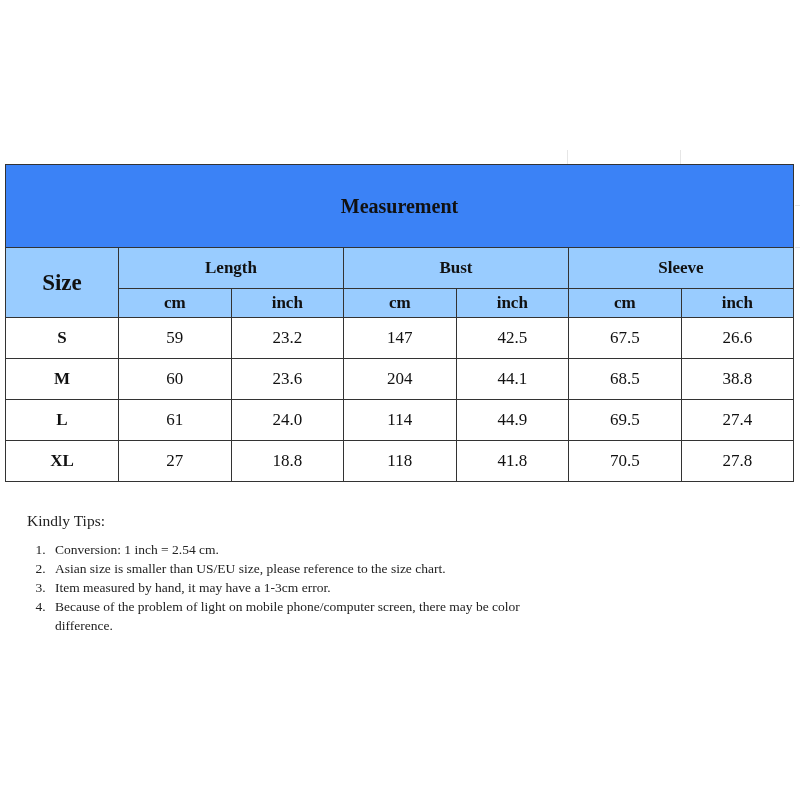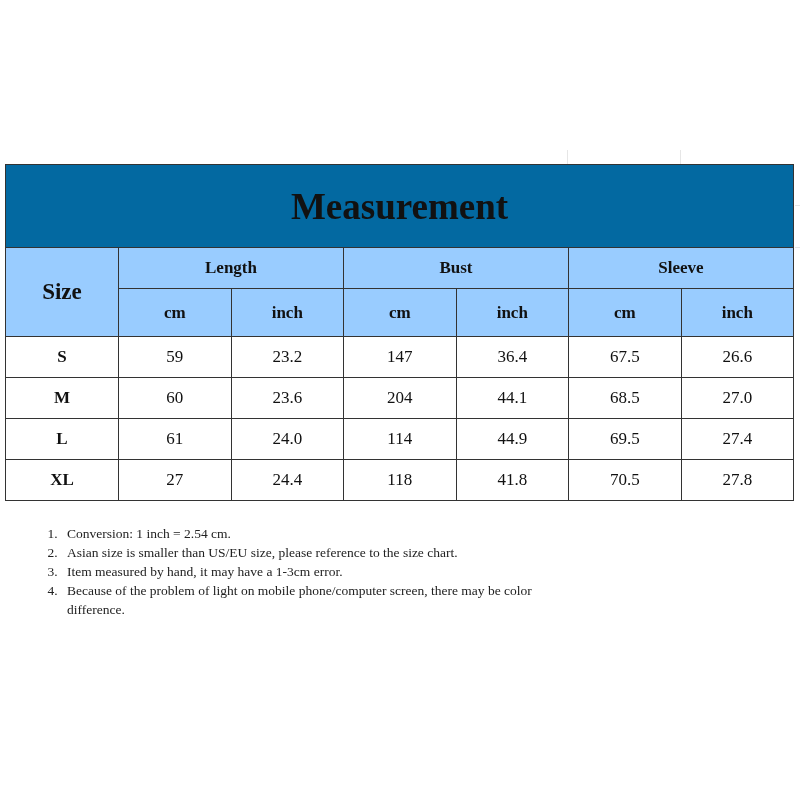--- a/index.html
+++ b/index.html
@@ -6,30 +6,30 @@
   body { width: 800px; height: 800px; position: relative; overflow: hidden;
          font-family: "Liberation Serif", serif; color: #111; }
   .faint-grid { position: absolute; background: #e6e6e6; }
   table.size-chart {
     position: absolute; left: 5px; top: 164px; width: 789px;
     border-collapse: collapse; table-layout: fixed;
   }
   table.size-chart td, table.size-chart th {
     border: 1.5px solid #333; text-align: center; padding: 0;
   }
-  .title-cell { height: 82px; font-size: 37px; font-weight: bold; background: #0369a1; }
+  .title-cell { height: 82px; font-size: 20px; font-weight: bold; background: #3b82f6; }
   .hdr { background: #99ccff; font-weight: bold; font-size: 17px; }
   .hdr1 { height: 41px; }
-  .hdr2 { height: 48px; }
+  .hdr2 { height: 29px; }
   .size-hdr { font-size: 23px; }
   .data-row td { height: 40px; font-size: 17px; background: #fff; }
   .data-row td.size { font-weight: bold; font-size: 17px; }
   .tips { position: absolute; left: 27px; top: 512px; width: 540px; font-size: 13.5px; color: #222; }
   .tips-title { font-size: 15.5px; margin-bottom: 10px; }
-  .tips ol { margin: 12px; padding-left: 22px; }
+  .tips ol { margin: 0; padding-left: 22px; }
   .tips li { line-height: 19px; padding-left: 6px; }
 </style>
 </head>
 <body>
 
 <div class="faint-grid" style="left:567px;top:150px;width:1px;height:14px;"></div>
 <div class="faint-grid" style="left:680px;top:150px;width:1px;height:14px;"></div>
 <div class="faint-grid" style="left:795px;top:205px;width:5px;height:1px;"></div>
 <div class="faint-grid" style="left:795px;top:247px;width:5px;height:1px;"></div>
 
@@ -59,54 +59,55 @@
     <td class="hdr">cm</td>
     <td class="hdr">inch</td>
     <td class="hdr">cm</td>
     <td class="hdr">inch</td>
   </tr>
   <tr class="data-row">
     <td class="size">S</td>
     <td>59</td>
     <td>23.2</td>
     <td>147</td>
-    <td>36.4</td>
+    <td>42.5</td>
     <td>67.5</td>
     <td>26.6</td>
   </tr>
   <tr class="data-row">
     <td class="size">M</td>
     <td>60</td>
     <td>23.6</td>
     <td>204</td>
     <td>44.1</td>
     <td>68.5</td>
-    <td>27.0</td>
+    <td>38.8</td>
   </tr>
   <tr class="data-row">
     <td class="size">L</td>
     <td>61</td>
     <td>24.0</td>
     <td>114</td>
     <td>44.9</td>
     <td>69.5</td>
     <td>27.4</td>
   </tr>
   <tr class="data-row">
     <td class="size">XL</td>
     <td>27</td>
-    <td>24.4</td>
+    <td>18.8</td>
     <td>118</td>
     <td>41.8</td>
     <td>70.5</td>
     <td>27.8</td>
   </tr>
 </tbody>
   </table>
 
 <div class="tips">
+  <div class="tips-title">Kindly Tips:</div>
   <ol>
     <li>Conversion: 1 inch = 2.54 cm.</li>
     <li>Asian size is smaller than US/EU size, please reference to the size chart.</li>
     <li>Item measured by hand, it may have a 1-3cm error.</li>
     <li>Because of the problem of light on mobile phone/computer screen, there may be color difference.</li>
   </ol>
 </div>
 
 </body></html>

